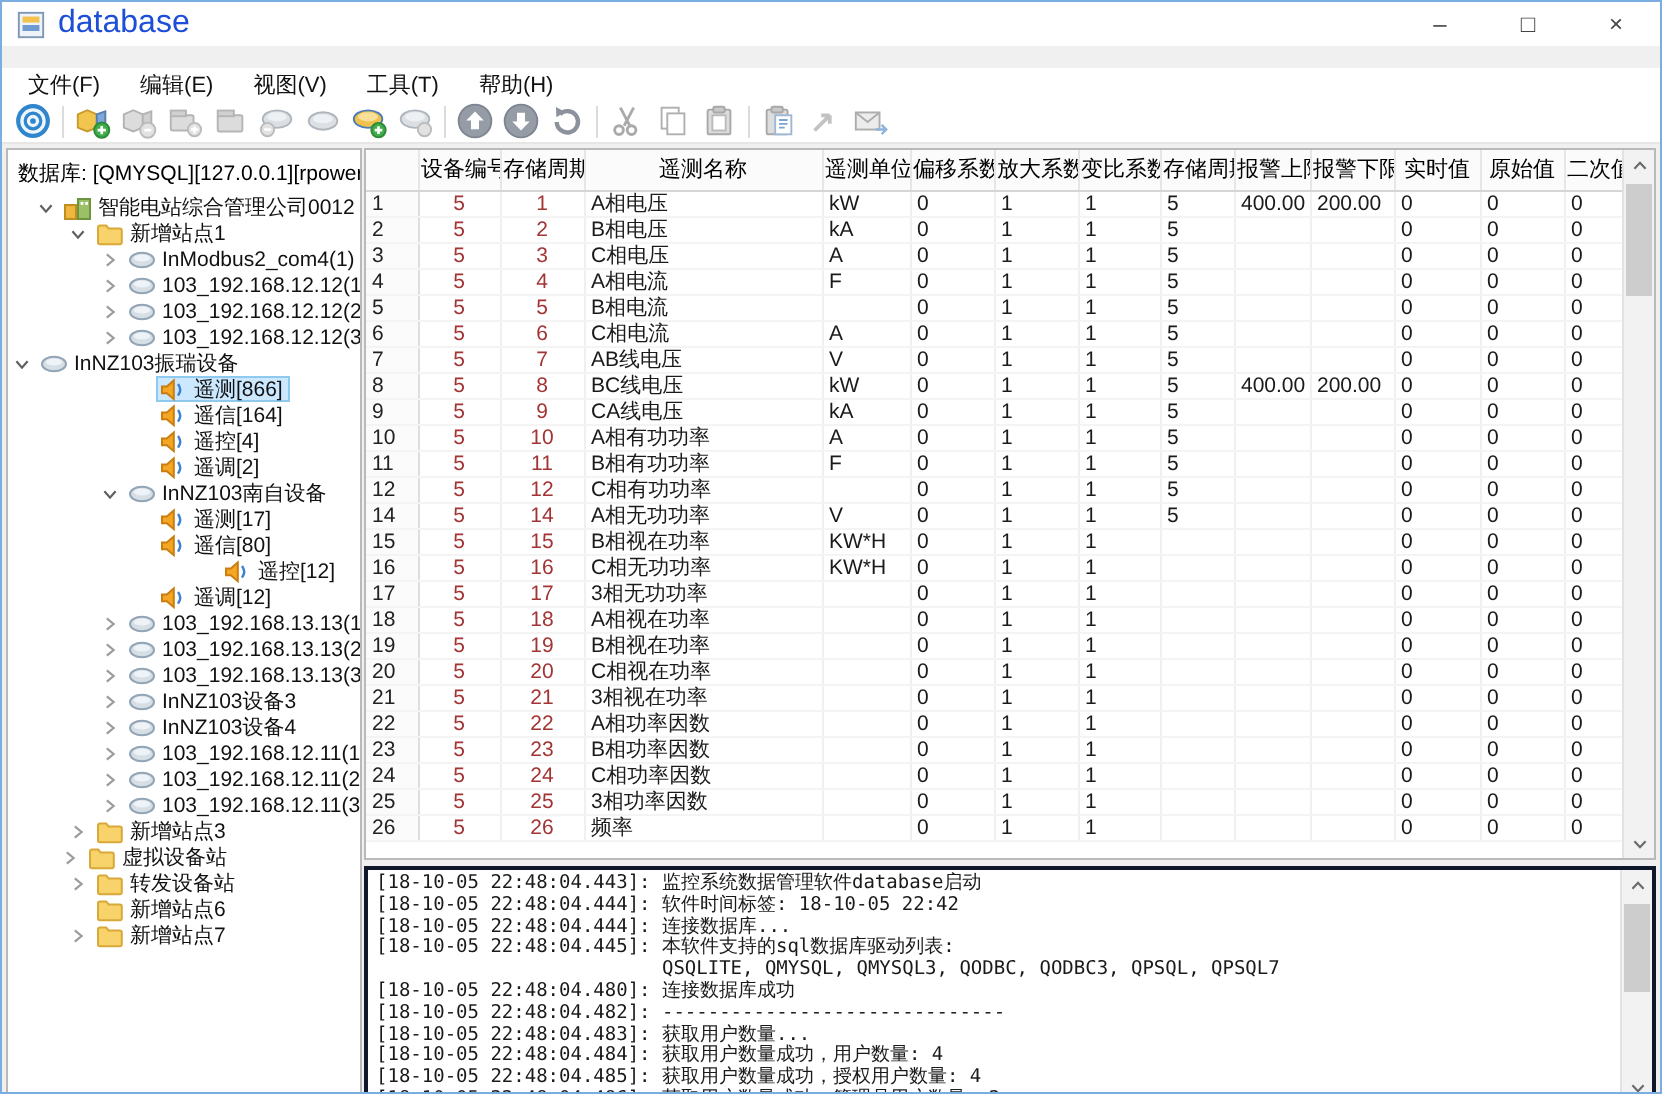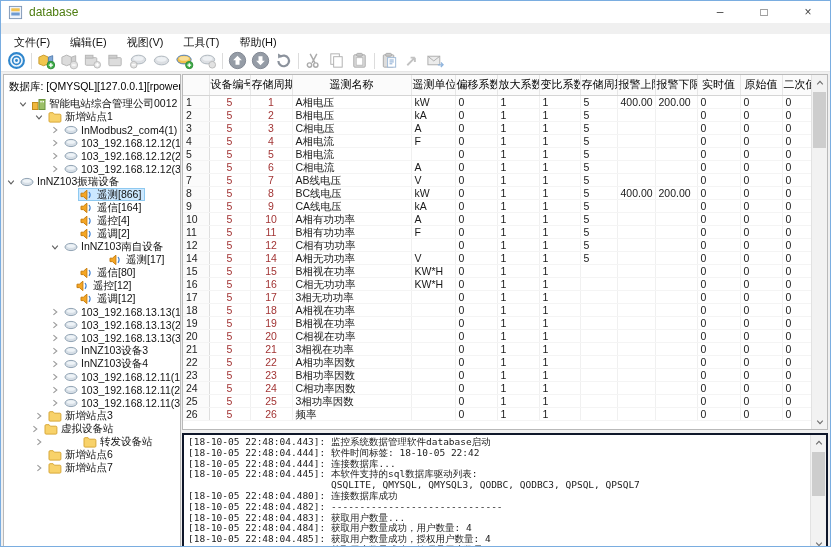--- a/index.html
+++ b/index.html
@@ -6,21 +6,21 @@
   html,body { margin:0; padding:0; background:#9aa0a6; }
   .window {
     position:relative; width:831px; height:547px;
     border:1px solid #7aade0; background:#f0f0f0;
     font-family:"Liberation Sans", sans-serif;
     overflow:hidden;
   }
   
   .titlebar { height:22px; background:#ffffff; display:flex; align-items:center; padding-left:7px; }
   .app-icon { width:15px; height:15px; margin-right:6px; flex:0 0 auto; }
-  .title-text { font-size:12px; color:#4d7c0f; }
+  .title-text { font-size:16px; color:#1d4ed8; }
   .win-controls { margin-left:auto; display:flex; height:22px; }
   .win-btn { width:44px; height:22px; display:flex; align-items:center; justify-content:center;
              font-size:12px; color:#444; cursor:default; }
   
   .menubar { height:16px; background:#ffffff; display:flex; align-items:center; padding-left:3px;margin-top:11px; }
   .menu-item { font-size:11px; color:#111; padding:1px 10px; }
   
   .toolbar { height:22px; background:#ffffff; border-bottom:1px solid #e6e6e6;
              display:flex; align-items:center; padding-left:4px; }
   .tb-btn { width:23px; height:21px; display:flex; align-items:center; justify-content:center; }
@@ -404,21 +404,21 @@
             <span class="item-box">
               <span class="tree-icon">
                 <svg viewBox="0 0 14 12">
                   <ellipse cx="7" cy="6" rx="6" ry="3.6" fill="#d6dee6" stroke="#93a5b5"></ellipse>
                   <ellipse cx="7" cy="5" rx="4.1" ry="1.8" fill="#eef3f7"></ellipse>
                 </svg>
               </span>
               <span>InNZ103南自设备</span>
             </span>
           </div>
-          <div class="tree-row" style="padding-left: 60px; margin-left: 29px;">
+          <div class="tree-row" style="padding-left: 60px;">
             <span class="expander"></span>
             <span class="item-box">
               <span class="tree-icon">
                 <svg viewBox="0 0 14 12">
                   <path d="M1 4.2 h2.4 l3.5-3 v9.4 l-3.5-3 H1 z" fill="#f5a623" stroke="#c97f10"></path>
                   <path d="M9 3 q2.2 2.8 0 5.8" stroke="#3b7fd4" fill="none" stroke-width="1.2"></path>
                 </svg>
               </span>
               <span>遥测[17]</span>
             </span>
@@ -428,21 +428,21 @@
             <span class="item-box">
               <span class="tree-icon">
                 <svg viewBox="0 0 14 12">
                   <path d="M1 4.2 h2.4 l3.5-3 v9.4 l-3.5-3 H1 z" fill="#f5a623" stroke="#c97f10"></path>
                   <path d="M9 3 q2.2 2.8 0 5.8" stroke="#3b7fd4" fill="none" stroke-width="1.2"></path>
                 </svg>
               </span>
               <span>遥信[80]</span>
             </span>
           </div>
-          <div class="tree-row" style="padding-left: 56px;">
+          <div class="tree-row" style="padding-left: 92px;">
             <span class="expander"></span>
             <span class="item-box">
               <span class="tree-icon">
                 <svg viewBox="0 0 14 12">
                   <path d="M1 4.2 h2.4 l3.5-3 v9.4 l-3.5-3 H1 z" fill="#f5a623" stroke="#c97f10"></path>
                   <path d="M9 3 q2.2 2.8 0 5.8" stroke="#3b7fd4" fill="none" stroke-width="1.2"></path>
                 </svg>
               </span>
               <span>遥控[12]</span>
             </span>
@@ -610,21 +610,21 @@
             </span>
             <span class="item-box">
               <span class="tree-icon">
                 <svg viewBox="0 0 14 12">
                   <path d="M1 2.8 c0-.7 .4-1.1 1-1.1 h3.1 l1.2 1.5 h5.6 c.6 0 1 .4 1 1 v5.9 c0 .6-.4 1-1 1 H2 c-.6 0-1-.4-1-1 z" fill="#f8d26a" stroke="#d8a838"></path>
                 </svg>
               </span>
               <span>虚拟设备站</span>
             </span>
           </div>
-          <div class="tree-row" style="padding-left: 28px; gap: 35px;">
+          <div class="tree-row" style="padding-left: 28px;">
             <span class="expander">
               <svg viewBox="0 0 8 8">
                 <polyline points="2.4,1.2 5.8,4 2.4,6.8" fill="none" stroke="#9b9b9b" stroke-width="1.1"></polyline>
               </svg>
             </span>
             <span class="item-box">
               <span class="tree-icon">
                 <svg viewBox="0 0 14 12">
                   <path d="M1 2.8 c0-.7 .4-1.1 1-1.1 h3.1 l1.2 1.5 h5.6 c.6 0 1 .4 1 1 v5.9 c0 .6-.4 1-1 1 H2 c-.6 0-1-.4-1-1 z" fill="#f8d26a" stroke="#d8a838"></path>
                 </svg>

